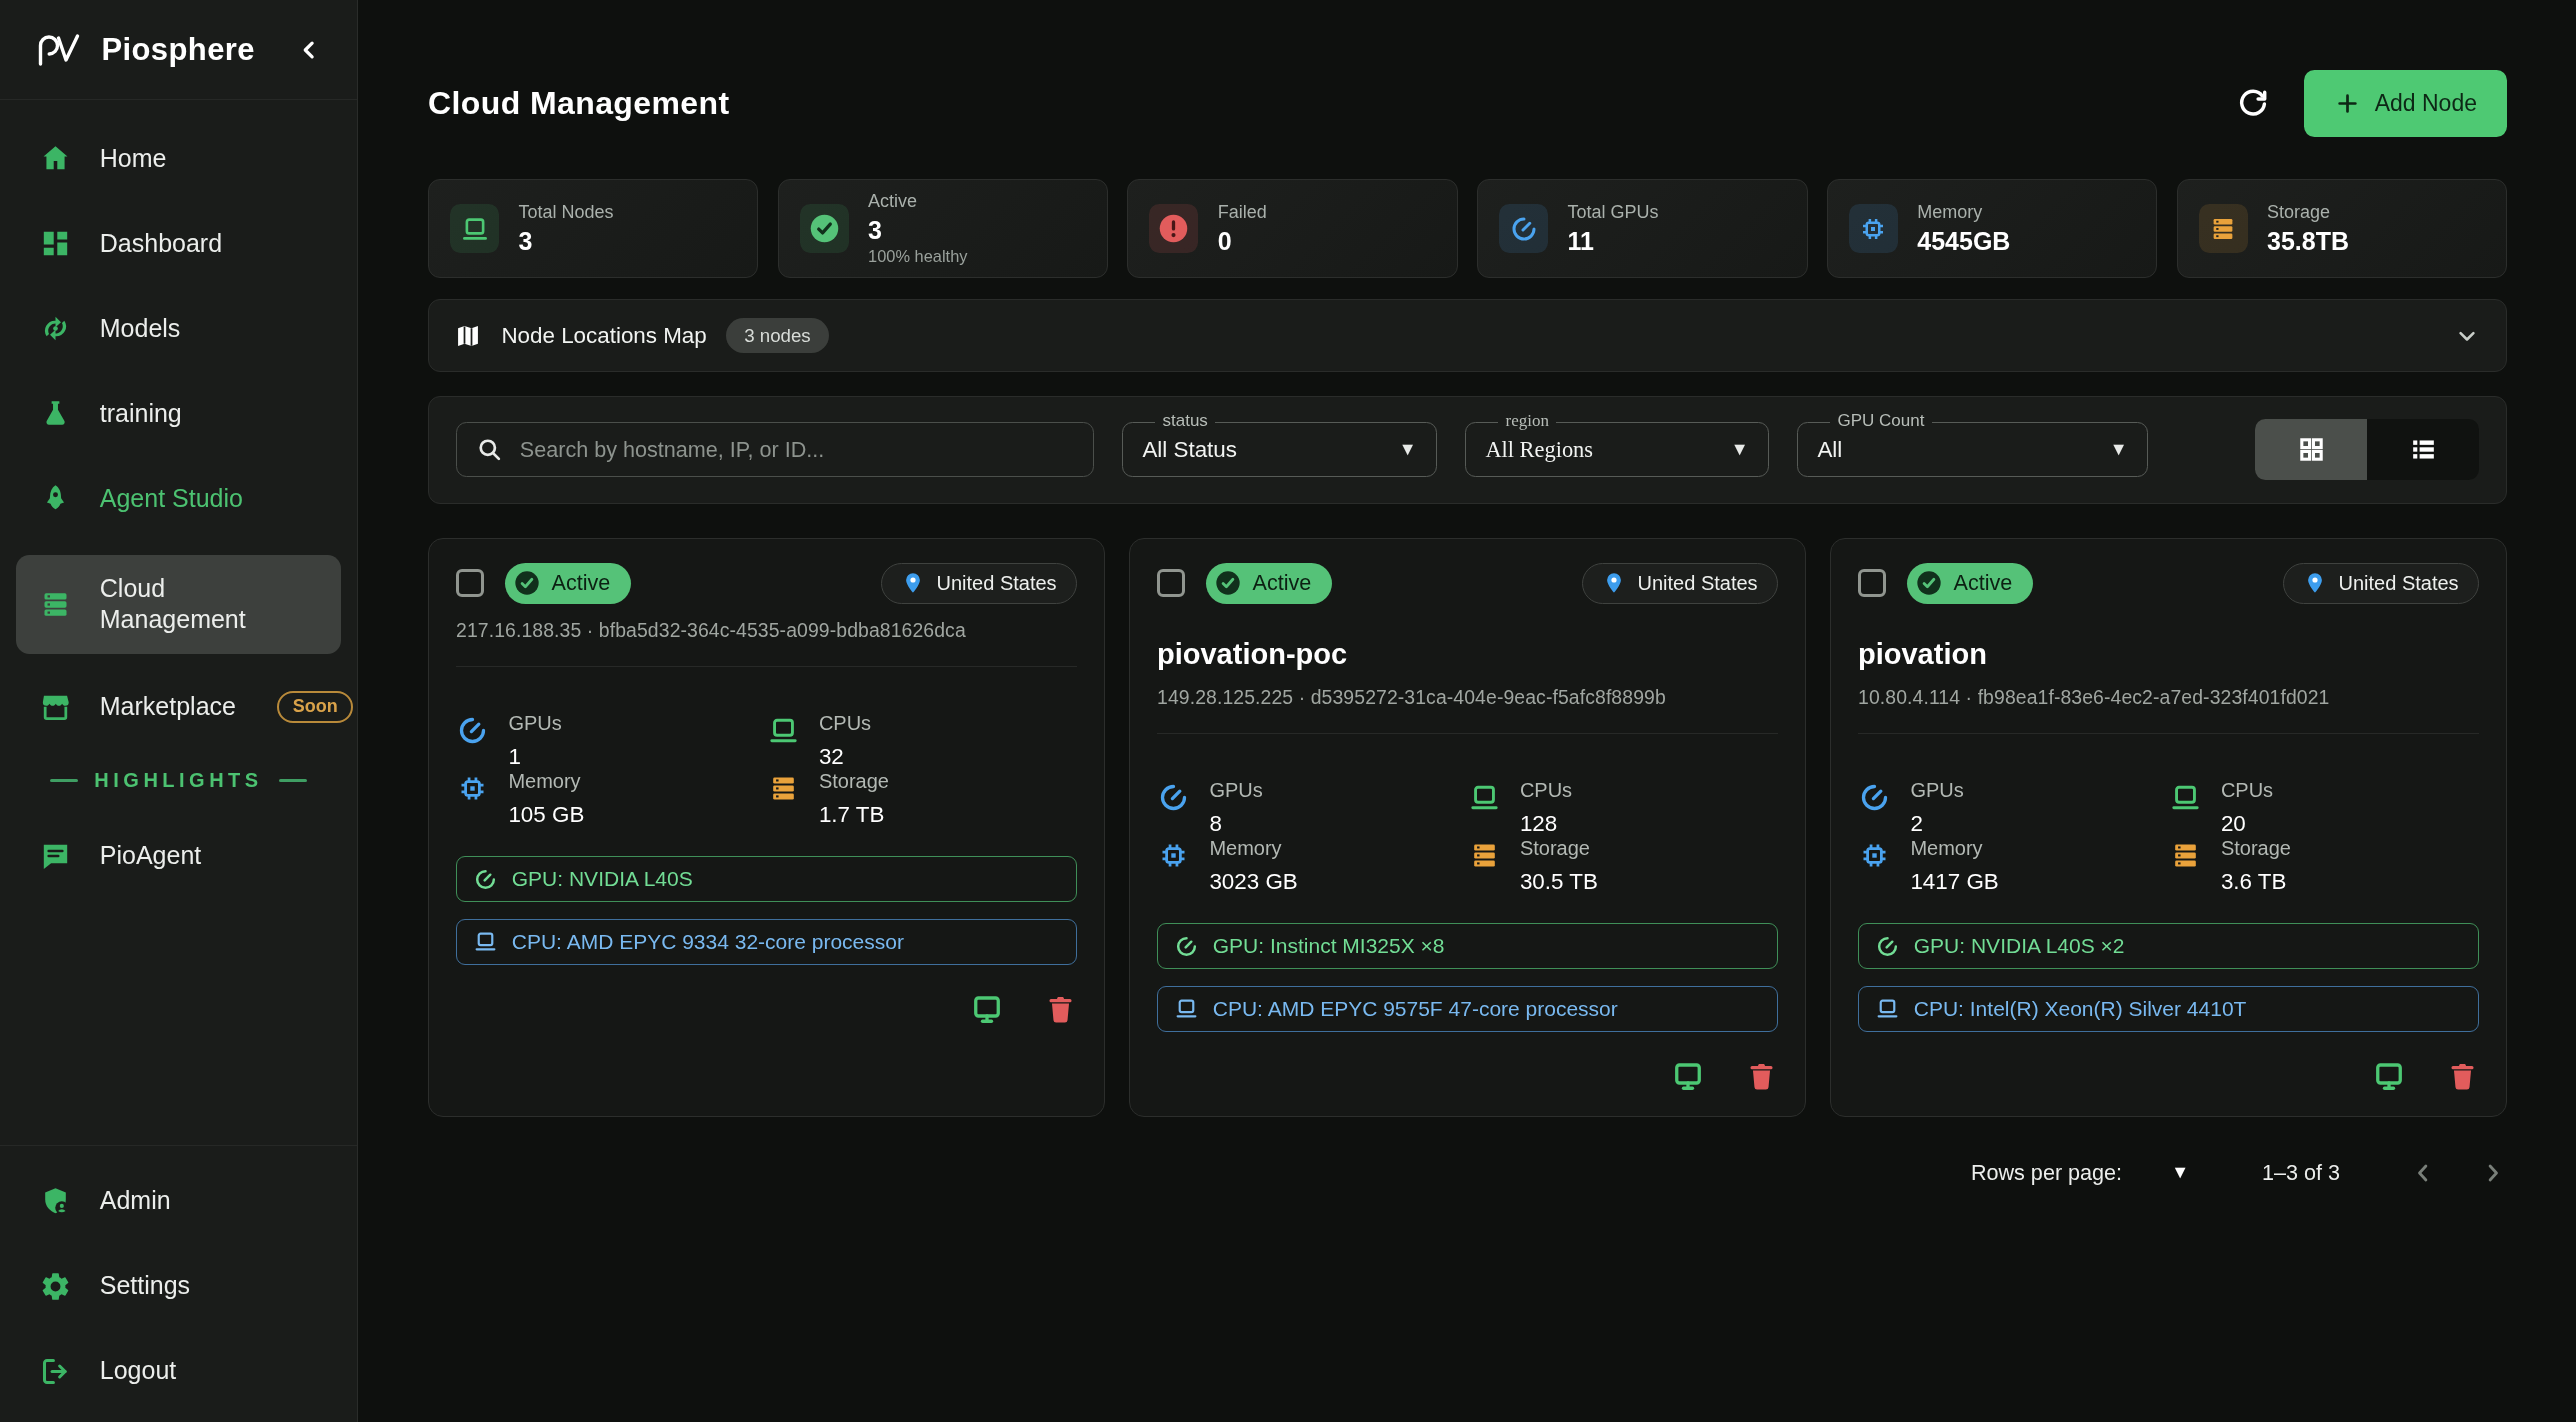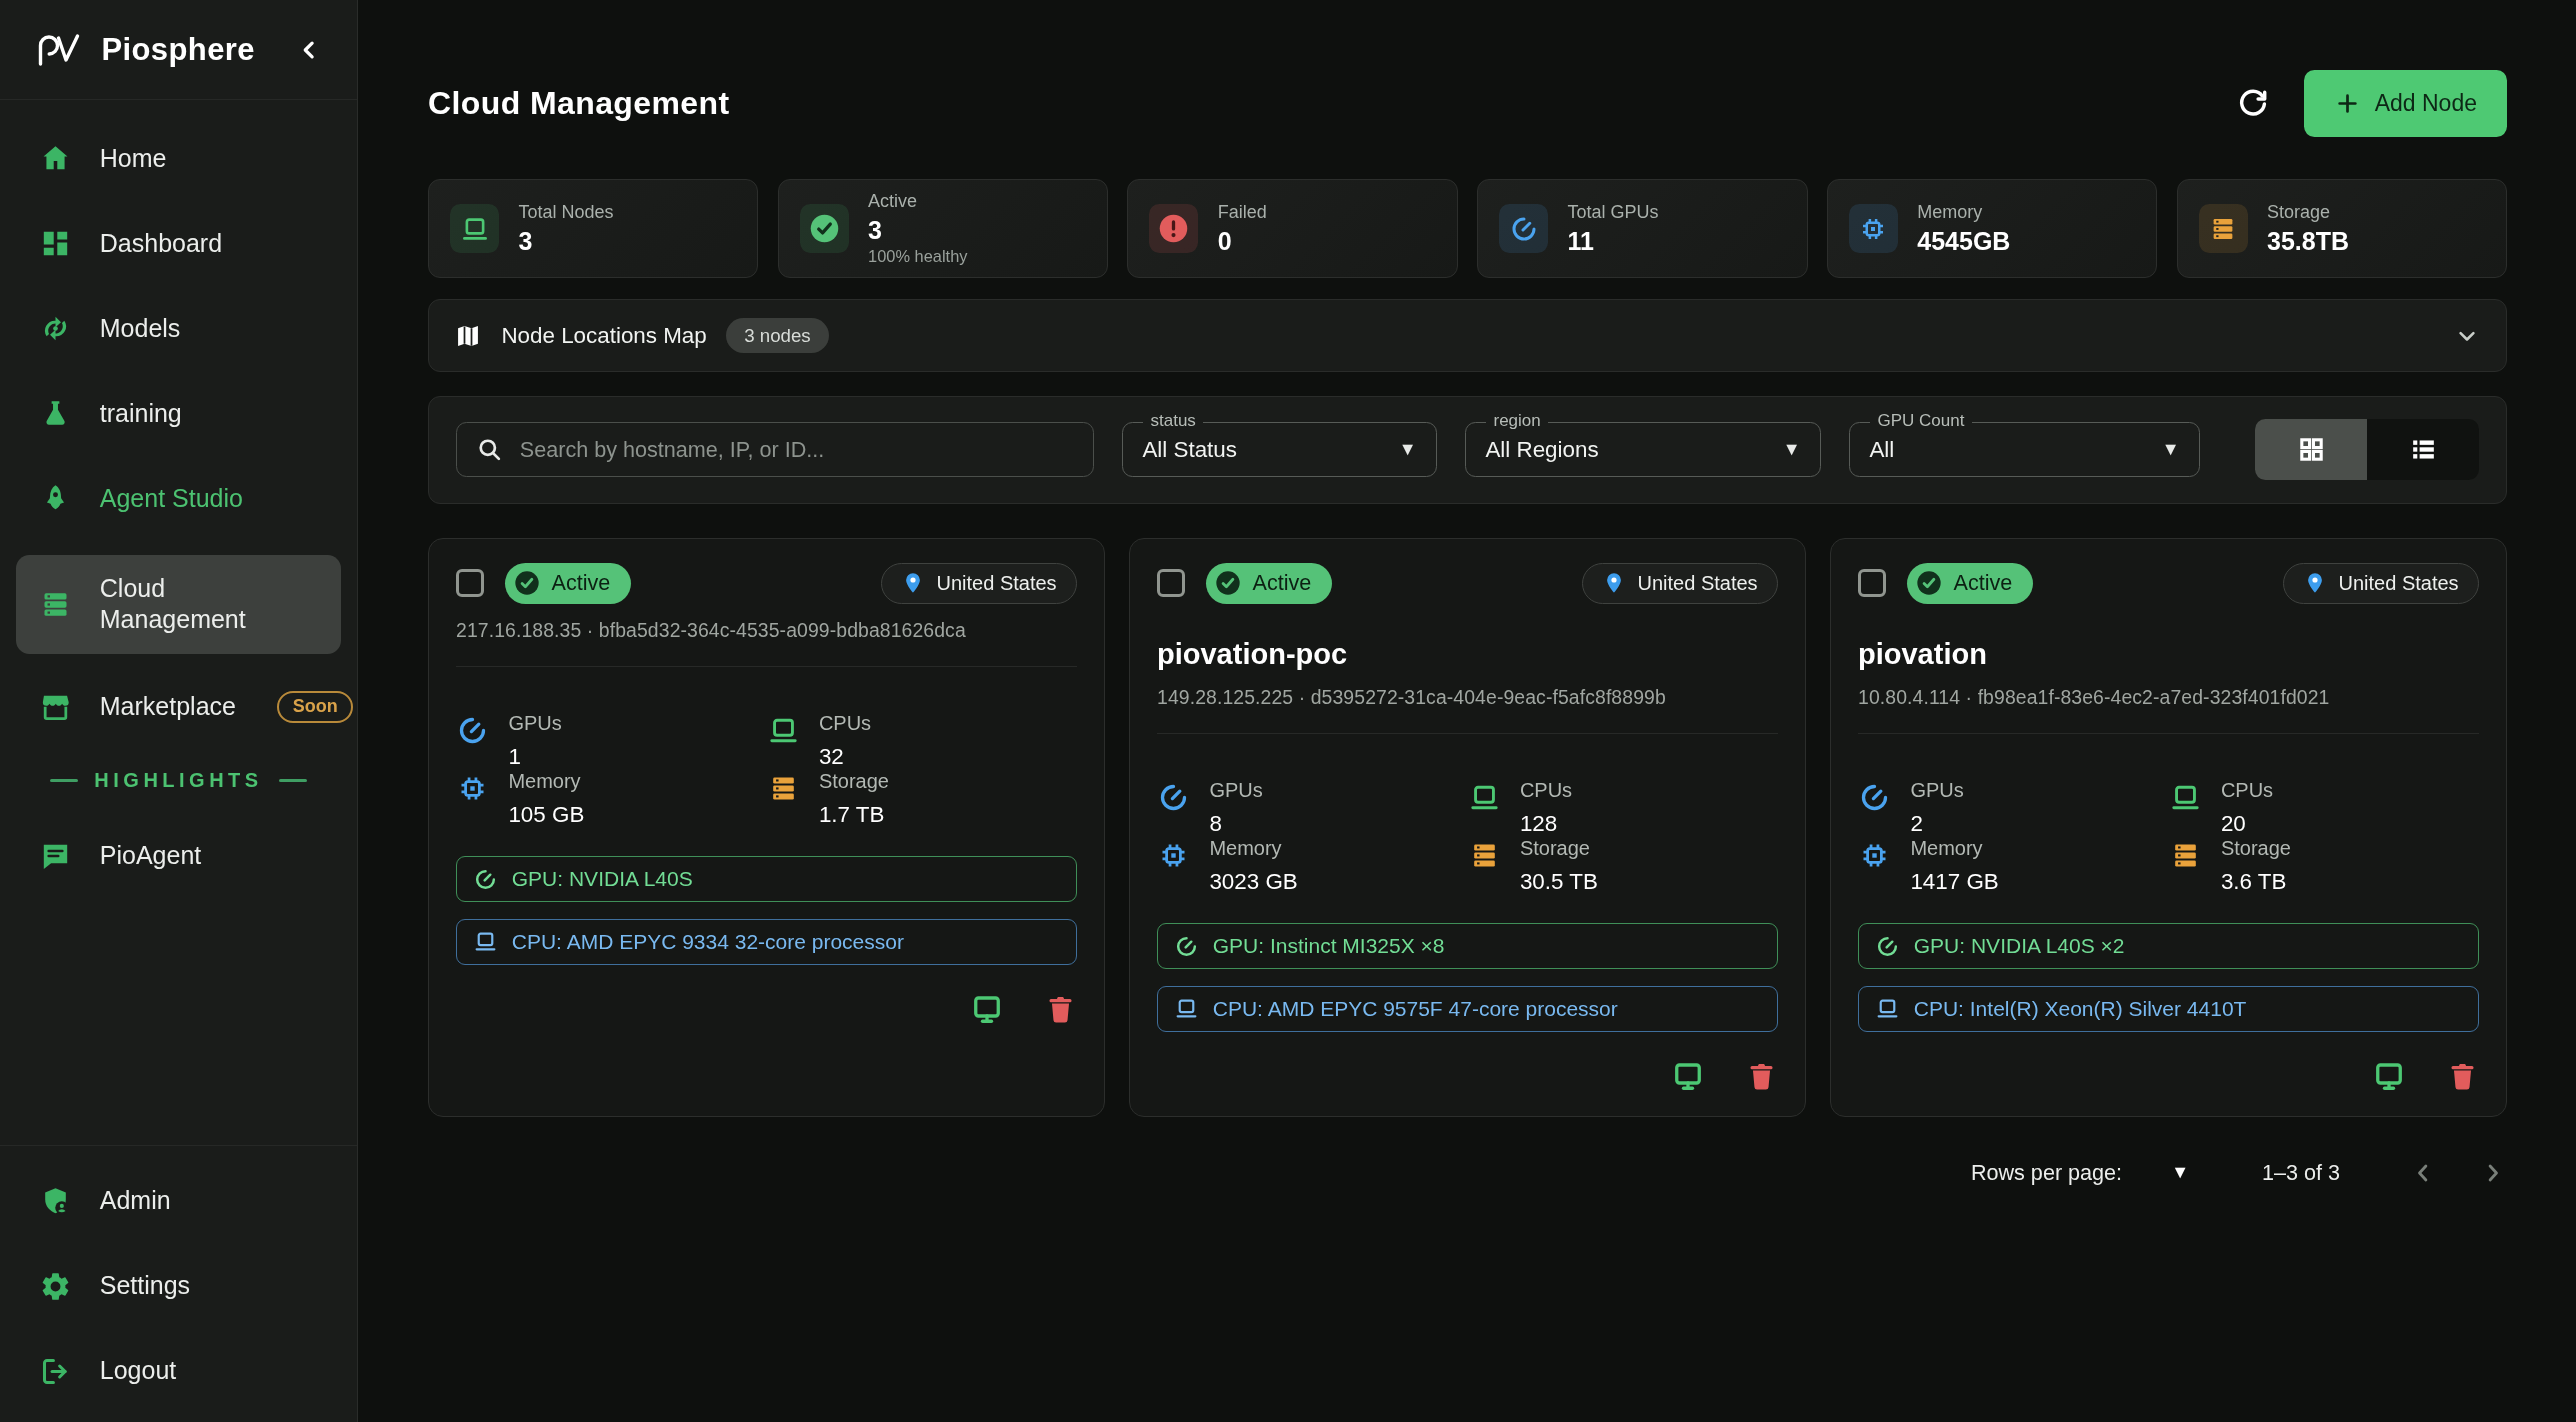--- a/index.html
+++ b/index.html
@@ -115,27 +115,27 @@
   .search-box input {
     flex:1; background:transparent; border:none; outline:none;
     color:#e8eae8; font-family:inherit; font-size:21.6px;
   }
   .search-box input::placeholder { color:#8d938e; }
   .select-box {
     position:relative; height:55px; border:1.5px solid #575b57; border-radius:10.4px;
     display:flex; align-items:center; padding:0 19.4px; cursor:pointer;
   }
   .select-box .floating-label {
-    position:absolute; top:-12.7px; left:20px; background:#1a1c1a;
+    position:absolute; top:-12.7px; left:32px; background:#1a1c1a;
     padding:0 7.5px; font-size:17px; color:#b7bdb8; line-height:1.2;
   }
   .select-value { font-size:22.4px; color:#f2f4f2; }
   .select-caret { margin-left:auto; color:#e8eae8; font-size:18px; padding-left:15px; }
   .sel-status { width:315px; }
-  .sel-region { width:356px; }
+  .sel-region { width:304px;font-family:Liberation Serif, serif; }
   .sel-gpu    { width:351px; }
   .view-toggle {
     margin-left:auto; display:flex; height:61px; border-radius:10.4px; overflow:hidden;
   }
   .view-toggle .seg {
     width:112px; display:grid; place-items:center; cursor:pointer; color:#fff;
   }
   .view-toggle .seg.selected { background:#4b4f4b; }
   .view-toggle .seg.unselected { background:#101210; }
 

